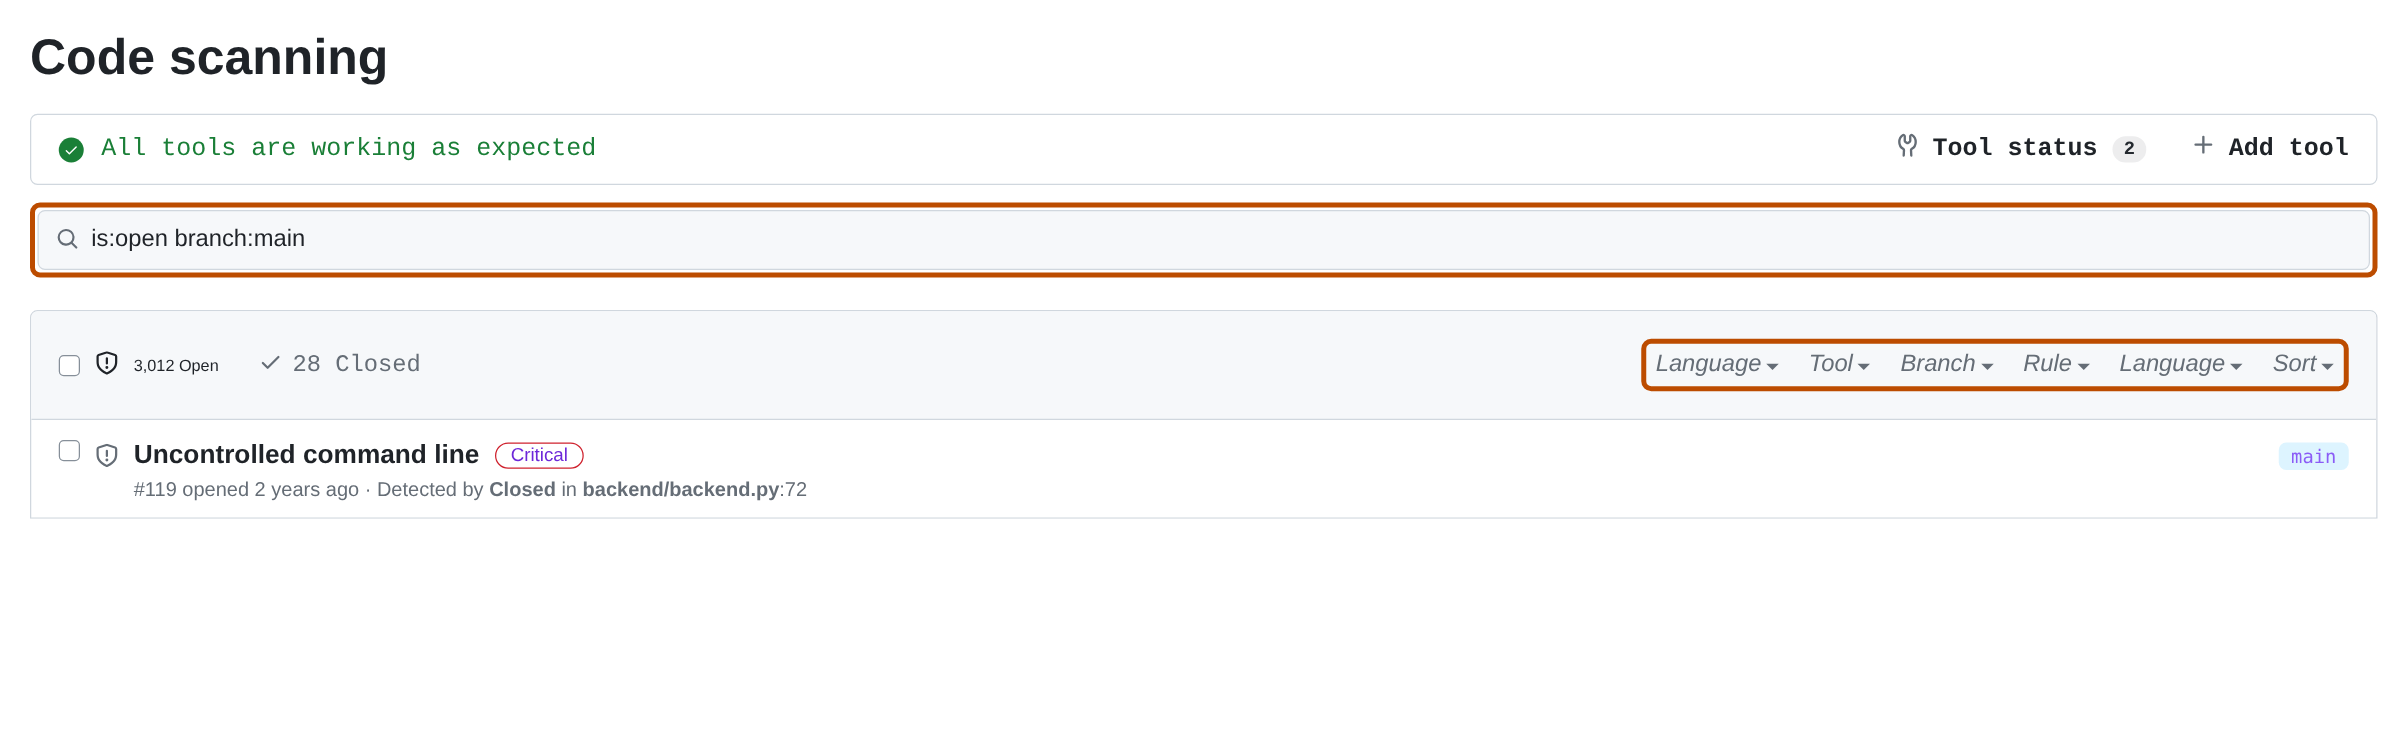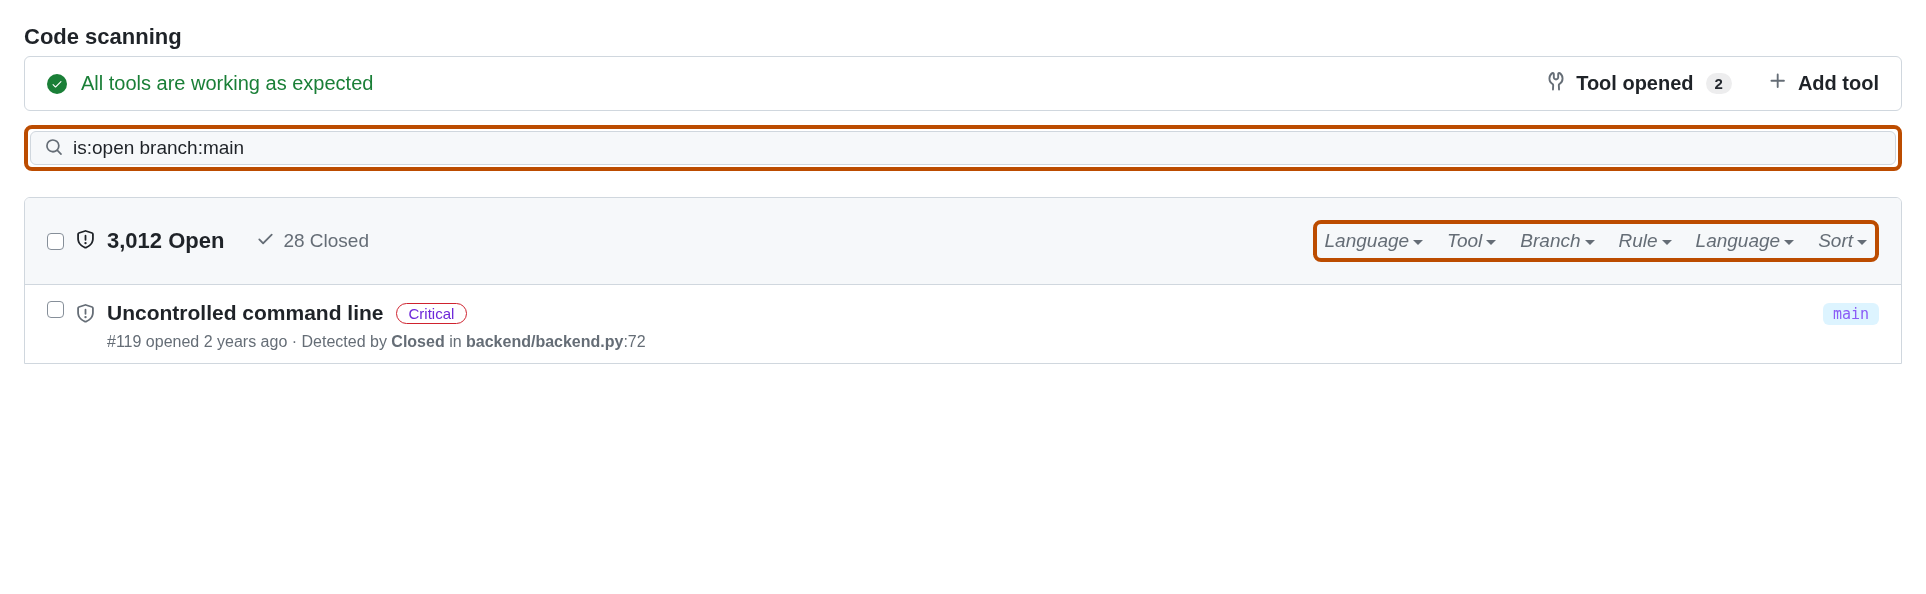--- a/index.html
+++ b/index.html
@@ -4,31 +4,32 @@
 <style>
   * { box-sizing: border-box; margin: 0; padding: 0; }
   body {
     font-family: -apple-system, BlinkMacSystemFont, "Segoe UI", Helvetica, Arial, sans-serif;
     color: #1f2328;
     background: #ffffff;
     padding: 24px 24px 0 24px;
     font-size: 14px;
   }
   h1.page-title {
-    font-size: 22px;
+    font-size: 40px;
     font-weight: 600;
-    margin-bottom: 6px;
+    margin-bottom: 22px;
   }
   .status-bar {
     display: flex;
     align-items: center;
     border: 1px solid #d0d7de;
     border-radius: 6px;
     padding: 14px 22px;
     margin-bottom: 14px;
+    font-family: Liberation Mono, monospace;
   }
   .status-left {
     display: flex;
     align-items: center;
     gap: 14px;
     flex: 1;
   }
   .status-check {
     width: 20px; height: 20px;
     background: #1a7f37;
@@ -68,21 +69,21 @@
     margin-bottom: 26px;
   }
   .search-box {
     display: flex;
     align-items: center;
     gap: 10px;
     background: #f6f8fa;
     border: 1px solid #d0d7de;
     border-radius: 6px;
     padding: 6px 14px;
-    height: 34px;
+    height: 48px;
   }
   .search-box svg { fill: #656d76; flex-shrink:0;}
   .search-input {
     flex: 1;
     border: none;
     outline: none;
     background: transparent;
     font-size: 19px;
     color: #1f2328;
   }
@@ -107,27 +108,28 @@
   }
   .checkbox {
     width: 17px; height: 17px;
     border: 1px solid #868f99;
     border-radius: 4px;
     background: #fff;
     cursor: pointer;
     flex-shrink: 0;
   }
   .shield-icon { fill: #1f2328; flex-shrink:0; }
-  .open-count { font-weight: 700; font-size: 22px; }
+  .open-count { font-weight: 400; font-size: 13px; }
   .closed-wrap {
     display: flex; align-items: center; gap: 8px;
     margin-left: 20px;
     color: #656d76;
     font-size: 19px;
     cursor: pointer;
+    font-family: Liberation Mono, monospace;
   }
   .closed-wrap svg { fill: #656d76; }
   .filters-wrap {
     border: 4px solid #bc4c00;
     border-radius: 8px;
     padding: 6px 8px;
     display: flex;
     gap: 24px;
     font-style: italic;
   }
@@ -200,21 +202,21 @@
     </span>
     <span class="status-text">All tools are working as expected</span>
   </div>
   <div class="status-right">
     <div class="status-link">
       <span>
         <svg width="20" height="20" viewBox="0 0 16 16">
             <path d="M5.433 2.304A4.49 4.49 0 003.5 6c0 1.598.832 3.002 2.09 3.802.518.328.929.923.902 1.64v.008l-.164 3.337a.75.75 0 11-1.498-.073l.163-3.33v-.002c-.006-.08-.05-.216-.207-.316A5.996 5.996 0 012 6a5.99 5.99 0 012.567-4.92 1.482 1.482 0 011.673-.04c.462.296.76.827.76 1.423v2.82c0 .082.041.16.11.206l.75.51a.25.25 0 00.28 0l.75-.51A.25.25 0 009 5.282V2.463c0-.596.298-1.127.76-1.423a1.482 1.482 0 011.673.04A5.99 5.99 0 0114 6a5.996 5.996 0 01-2.786 5.068c-.157.1-.201.237-.207.316v.002l.163 3.33a.75.75 0 11-1.498.073l-.164-3.345c-.027-.717.384-1.312.902-1.64A4.495 4.495 0 0012.5 6a4.49 4.49 0 00-1.933-3.696c-.024.017-.067.067-.067.16v2.818a1.75 1.75 0 01-.767 1.448l-.75.51a1.75 1.75 0 01-1.966 0l-.75-.51A1.75 1.75 0 015.5 5.282V2.463c0-.092-.043-.142-.067-.159z"></path>
           </svg>
       </span>
-      <span>Tool opened</span>
+      <span>Tool status</span>
       <span class="count-badge">2</span>
     </div>
     <div class="status-link">
       <span>
         <svg width="20" height="20" viewBox="0 0 16 16">
             <path d="M7.75 2a.75.75 0 01.75.75V7h4.25a.75.75 0 010 1.5H8.5v4.25a.75.75 0 01-1.5 0V8.5H2.75a.75.75 0 010-1.5H7V2.75A.75.75 0 017.75 2z"></path>
           </svg>
       </span>
       <span>Add tool</span>
     </div>

